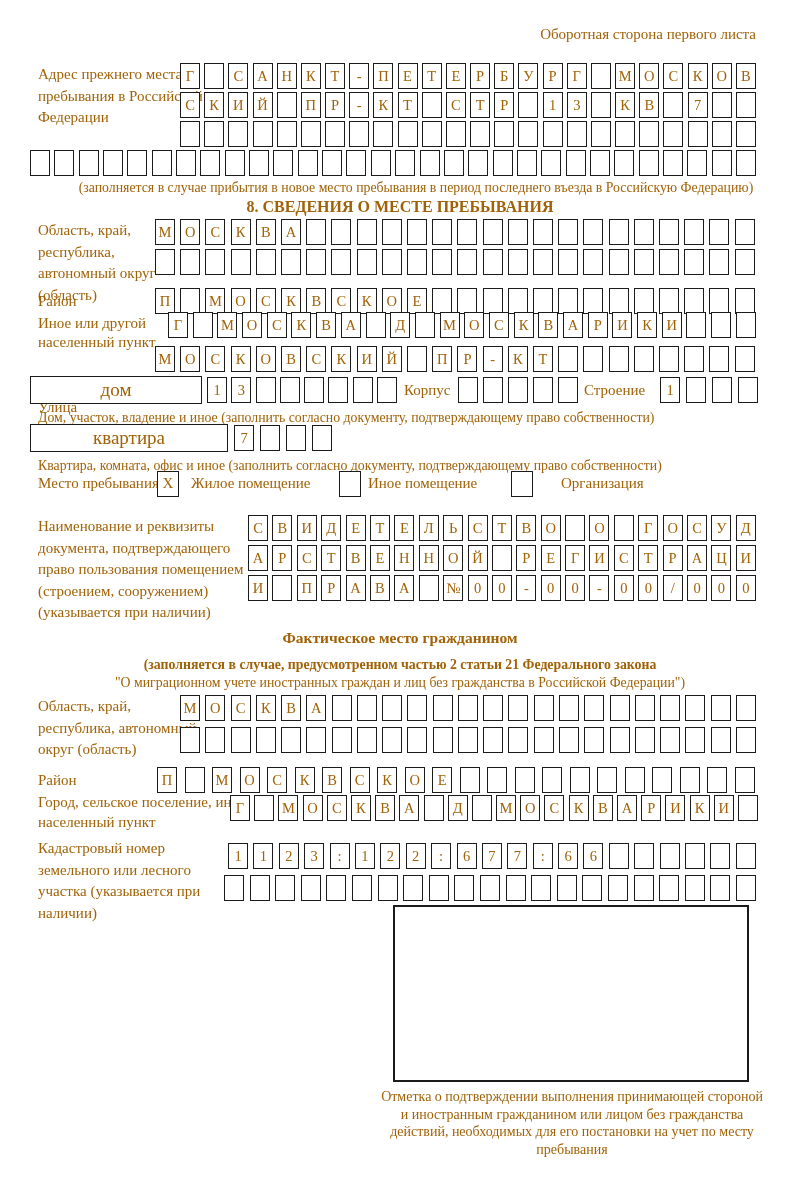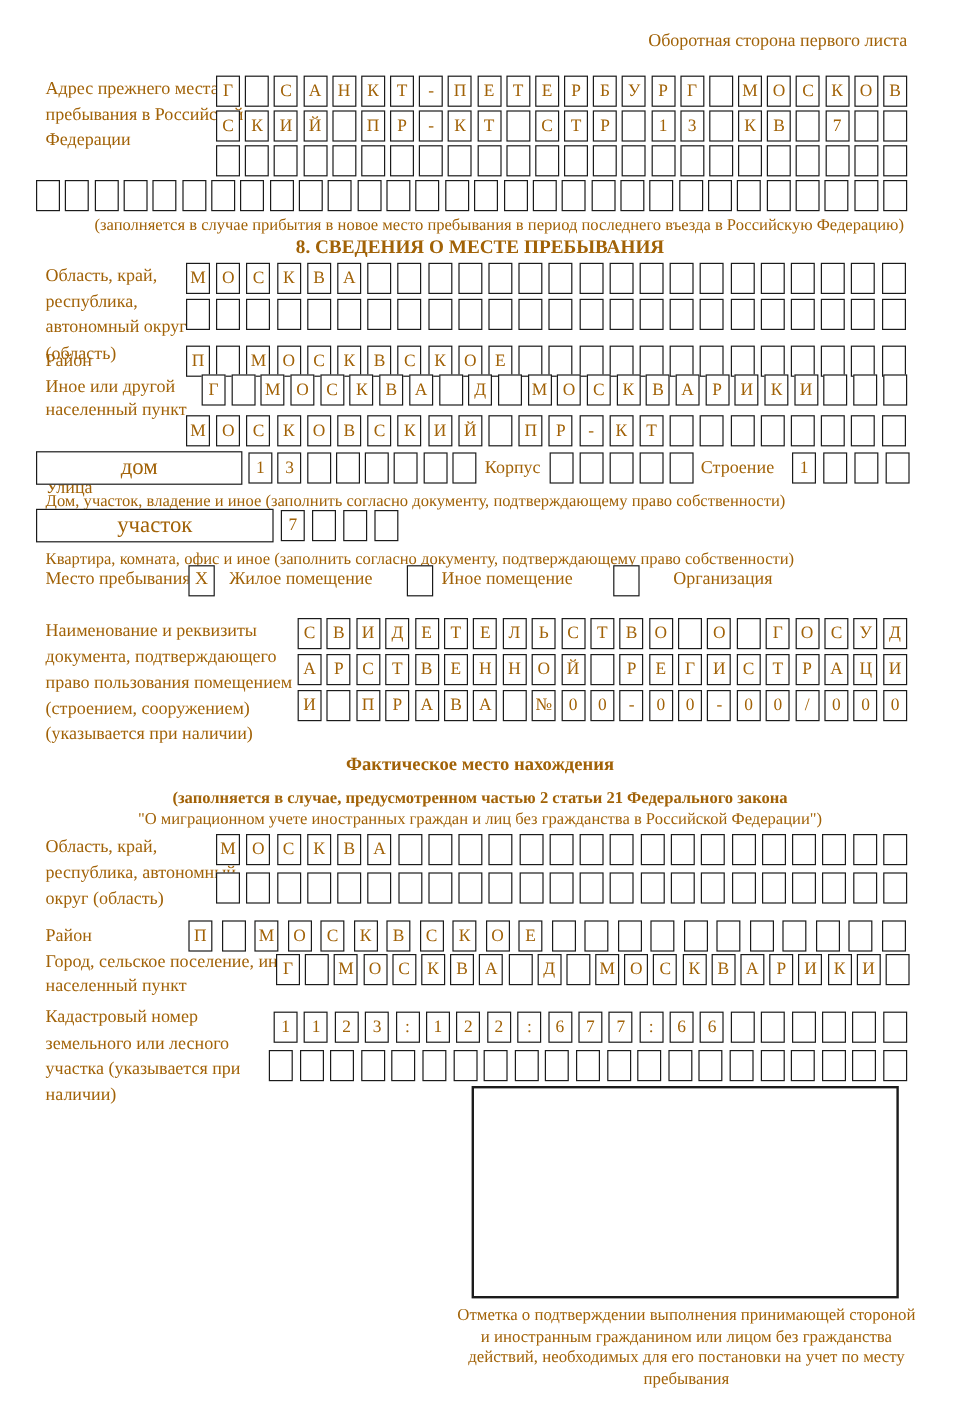--- a/index.html
+++ b/index.html
@@ -309,21 +309,21 @@
     </div>
   <div class="lbl" style="left:584px;top:380px;">Строение</div>
   <div class="boxrow" style="left:660px;top:377px;width:98px;">
       <span class="cell">1</span>
       <span class="cell"></span>
       <span class="cell"></span>
       <span class="cell"></span>
     </div>
   <div class="caption" style="left:38px;top:409px;width:740px;">Дом, участок, владение и иное (заполнить согласно документу, подтверждающему право собственности)</div>
 
-  <div class="widebox" style="left:30px;top:424px;width:198px;height:28px;">участок</div>
+  <div class="widebox" style="left:30px;top:424px;width:198px;height:28px;">квартира</div>
   <div class="boxrow" style="left:234px;top:425px;width:98px;">
       <span class="cell">7</span>
       <span class="cell"></span>
       <span class="cell"></span>
       <span class="cell"></span>
     </div>
   <div class="caption" style="left:38px;top:457px;width:740px;">Квартира, комната, офис и иное (заполнить согласно документу, подтверждающему право собственности)</div>
 
   <div class="lbl" style="left:38px;top:473px;">Место пребывания:</div>
   <div class="checkbox" style="left:157px;top:471px;">X</div>
@@ -397,21 +397,21 @@
       <span class="cell">0</span>
       <span class="cell">-</span>
       <span class="cell">0</span>
       <span class="cell">0</span>
       <span class="cell">/</span>
       <span class="cell">0</span>
       <span class="cell">0</span>
       <span class="cell">0</span>
     </div>
 
-  <div class="sect-title" style="top:629px;font-size:15.5px;">Фактическое место нахождения</div>
+  <div class="sect-title" style="top:629px;font-size:15.5px;">Фактическое место гражданином</div>
   <div class="caption center" style="left:0;top:656px;width:800px;font-weight:bold;">(заполняется в случае, предусмотренном частью 2 статьи 21 Федерального закона</div>
   <div class="caption center" style="left:0;top:674px;width:800px;">"О миграционном учете иностранных граждан и лиц без гражданства в Российской Федерации")</div>
 
   <div class="lbl" style="left:38px;top:696px;width:165px;">Область, край, республика, автономный округ (область)</div>
   <div class="boxrow" style="left:180px;top:695px;width:576px;">
       <span class="cell">М</span>
       <span class="cell">О</span>
       <span class="cell">С</span>
       <span class="cell">К</span>
       <span class="cell">В</span>

